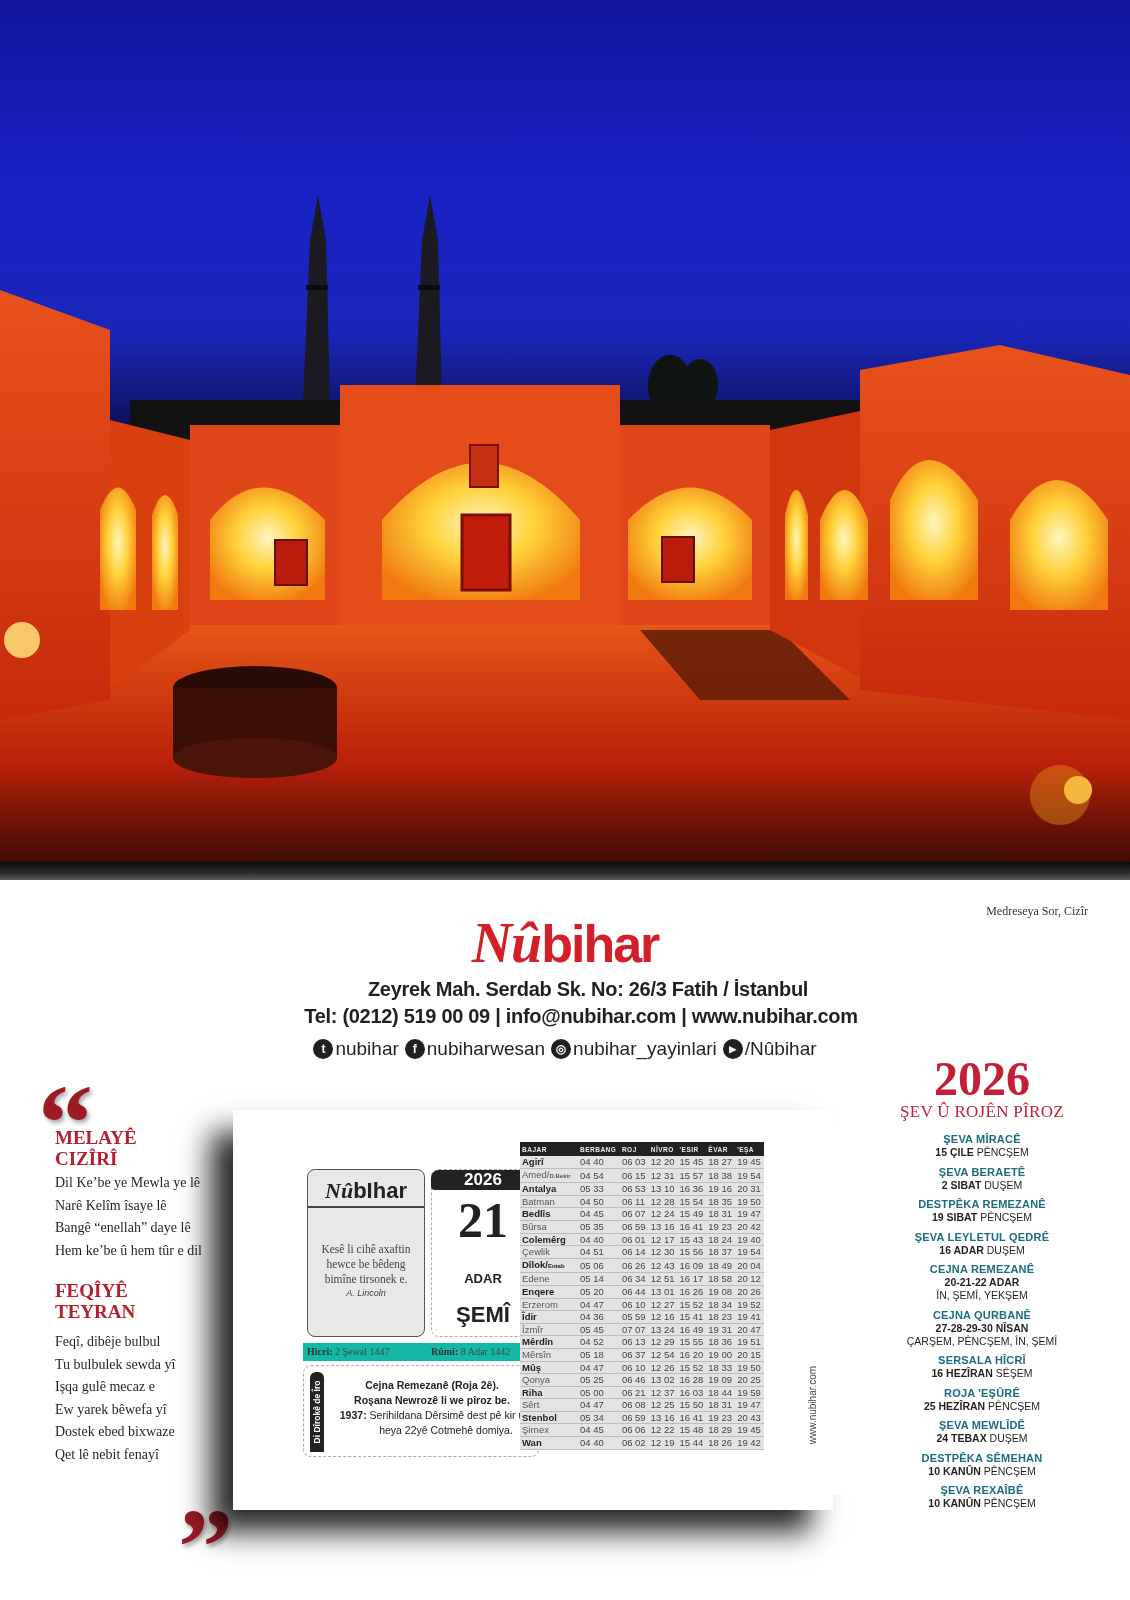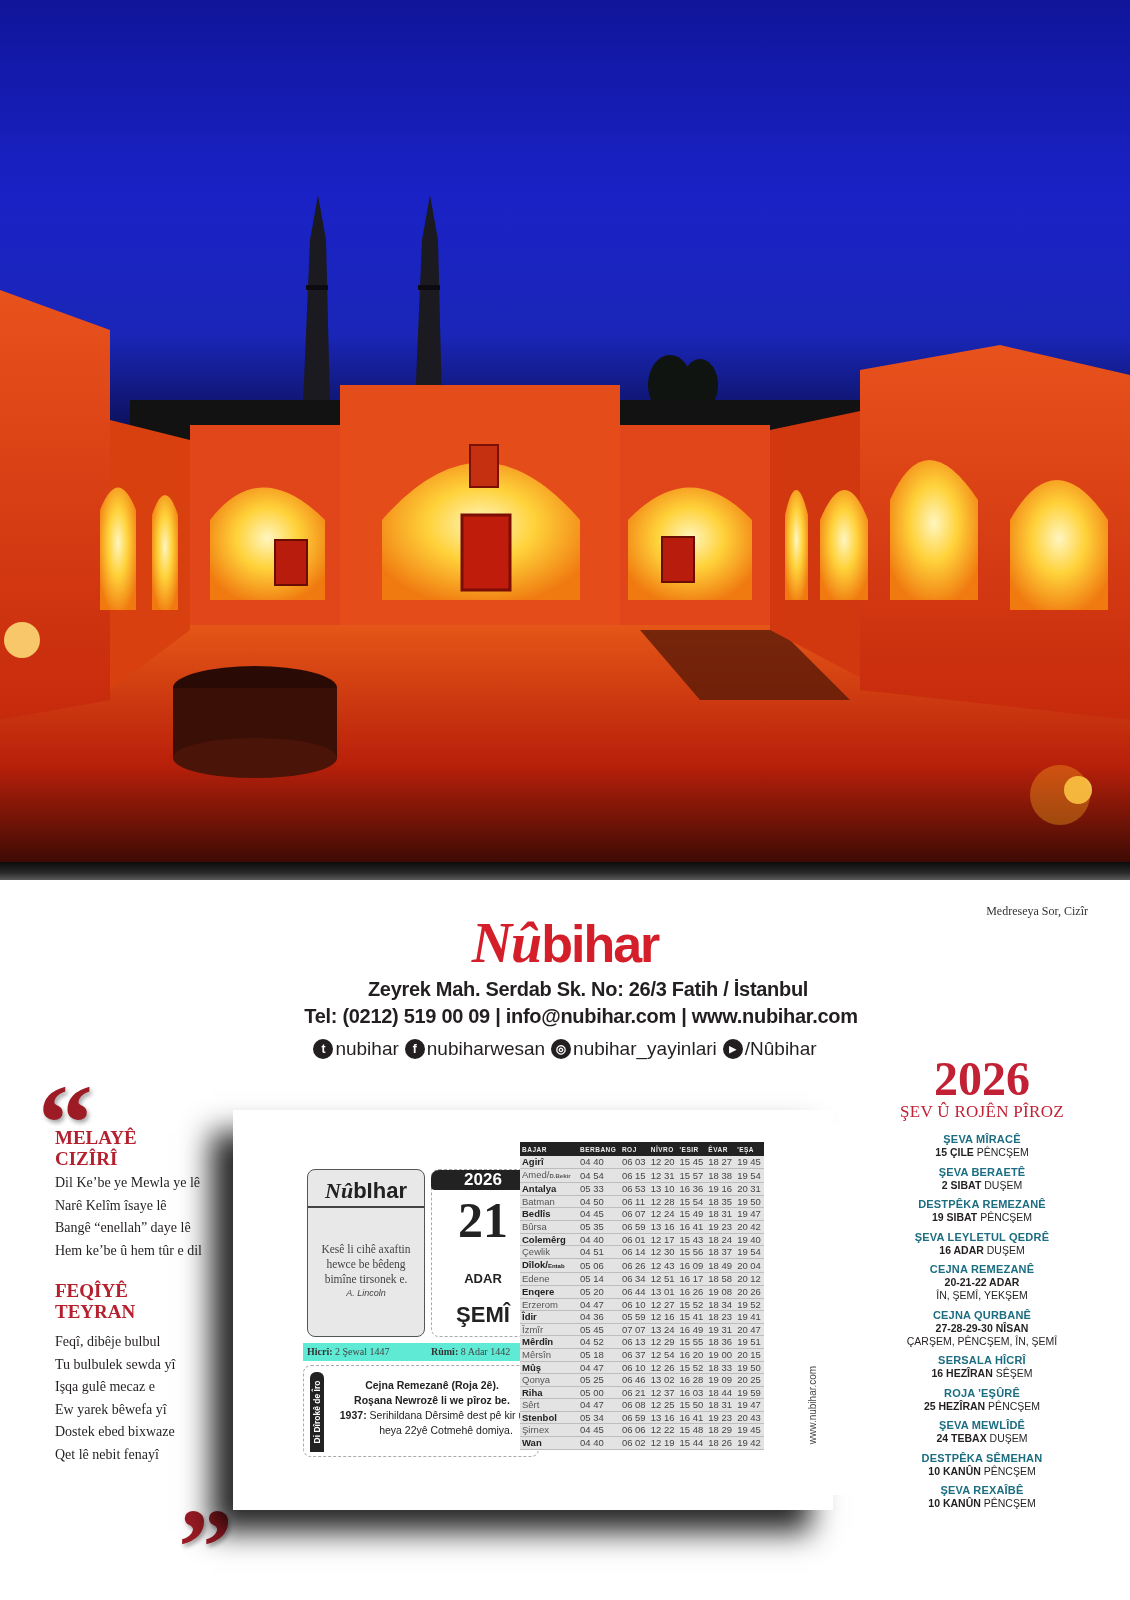--- a/index.html
+++ b/index.html
@@ -38,21 +38,21 @@
   .logo-box { position: absolute; left: 32px; top: 46px; width: 118px; height: 168px; border: 1.5px solid #555; border-radius: 8px; background: #e8e8e8; }
   .logo-box .mini-brand { position: absolute; left: 0; top: 8px; width: 100%; text-align: center; font-size: 22px; font-weight: bold; color: #222; border-bottom: 2px solid #444; padding-bottom: 2px; margin: 0; }
   .logo-box .mini-brand .i { font-family: "Liberation Serif", serif; font-style: italic; }
   .logo-box .q { position: absolute; left: 4px; right: 4px; top: 72px; text-align: center; font-family: "Liberation Serif", serif; font-size: 11.5px; line-height: 15px; color: #444; }
   .logo-box .q .a { font-family: "Liberation Sans", sans-serif; font-style: italic; font-size: 9px; line-height: 12px; }
   .date-box { position: absolute; left: 156px; top: 46px; width: 104px; height: 168px; border: 1px dashed #aaa; border-radius: 8px; }
   .date-box .yr { position: absolute; left: -1px; right: -1px; top: 0; height: 20px; background: #222; border-radius: 8px 8px 4px 4px; color: #fff; text-align: center; font-weight: bold; font-size: 17px; line-height: 20px; }
   .date-box .day { position: absolute; left: 0; width: 100%; top: 24px; text-align: center; font-family: "Liberation Serif", serif; font-weight: bold; font-size: 50px; line-height: 52px; color: #222; }
   .date-box .mon { position: absolute; left: 0; width: 100%; top: 101px; text-align: center; font-weight: bold; font-size: 13px; color: #222; }
   .date-box .wd { position: absolute; left: 0; width: 100%; top: 132px; text-align: center; font-weight: bold; font-size: 22px; color: #222; }
-  .hicri-bar { position: absolute; left: 28px; top: 220px; width: 236px; height: 18px; background: #5eead4; font-family: "Liberation Serif", serif; font-size: 10px; line-height: 18px; color: #444; }
+  .hicri-bar { position: absolute; left: 28px; top: 220px; width: 236px; height: 18px; background: #14b8a6; font-family: "Liberation Serif", serif; font-size: 10px; line-height: 18px; color: #444; }
   .hicri-bar .h { position: absolute; left: 4px; }
   .hicri-bar .r { position: absolute; left: 128px; }
   .hicri-bar b { color: #333; }
   .history { position: absolute; left: 28px; top: 242px; width: 236px; height: 92px; border: 1px dashed #aaa; border-radius: 8px; text-align: center; }
   .history .vtab { position: absolute; left: 6px; top: 6px; width: 14px; height: 80px; background: #222; color: #fff; border-radius: 6px 6px 0 0; }
   .history .vtab span { position: absolute; left: 50%; top: 50%; transform: translate(-50%,-50%) rotate(-90deg); white-space: nowrap; font-size: 8.5px; font-weight: bold; }
   .history .lines { position: absolute; left: 26px; top: 12px; right: 4px; font-size: 10.5px; line-height: 15px; color: #222; font-weight: bold; }
   .history .lines .year { font-weight: bold; }
   .history .lines .norm { font-weight: normal; }
   .history .lines .ind { padding-left: 28px; font-weight: normal; }

